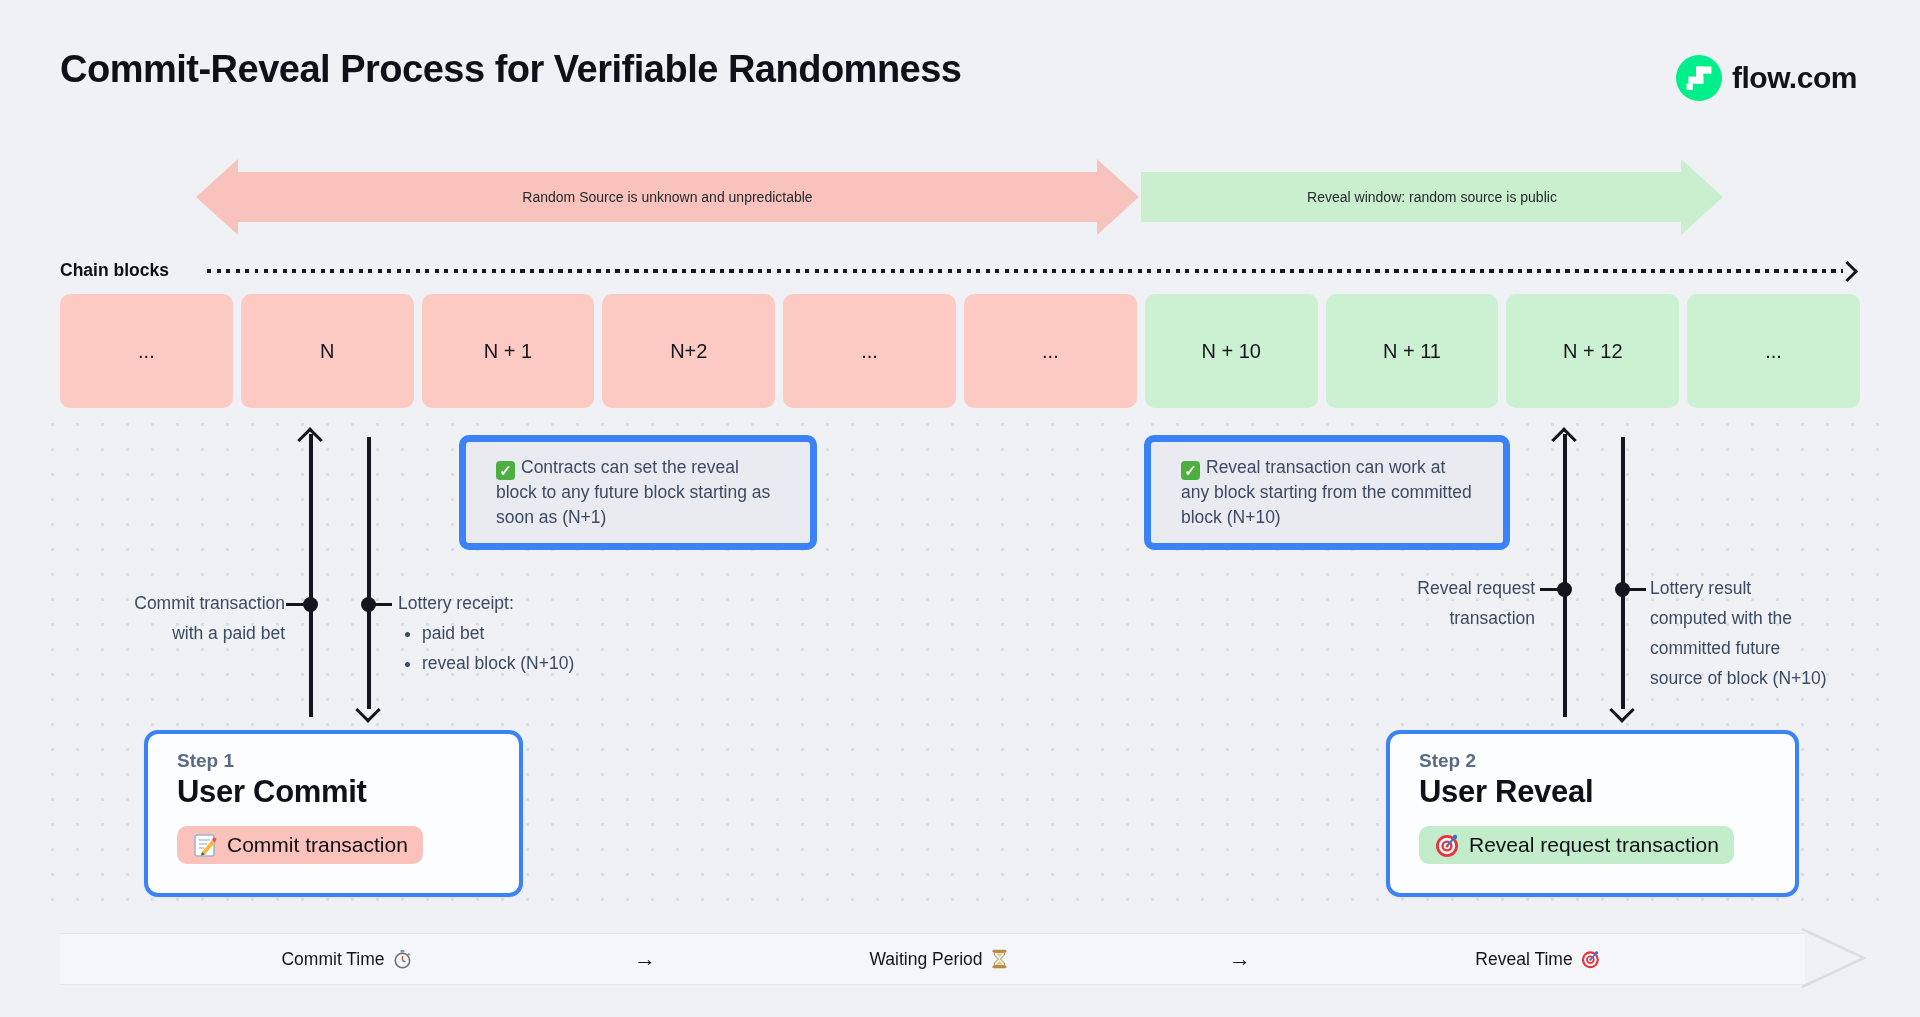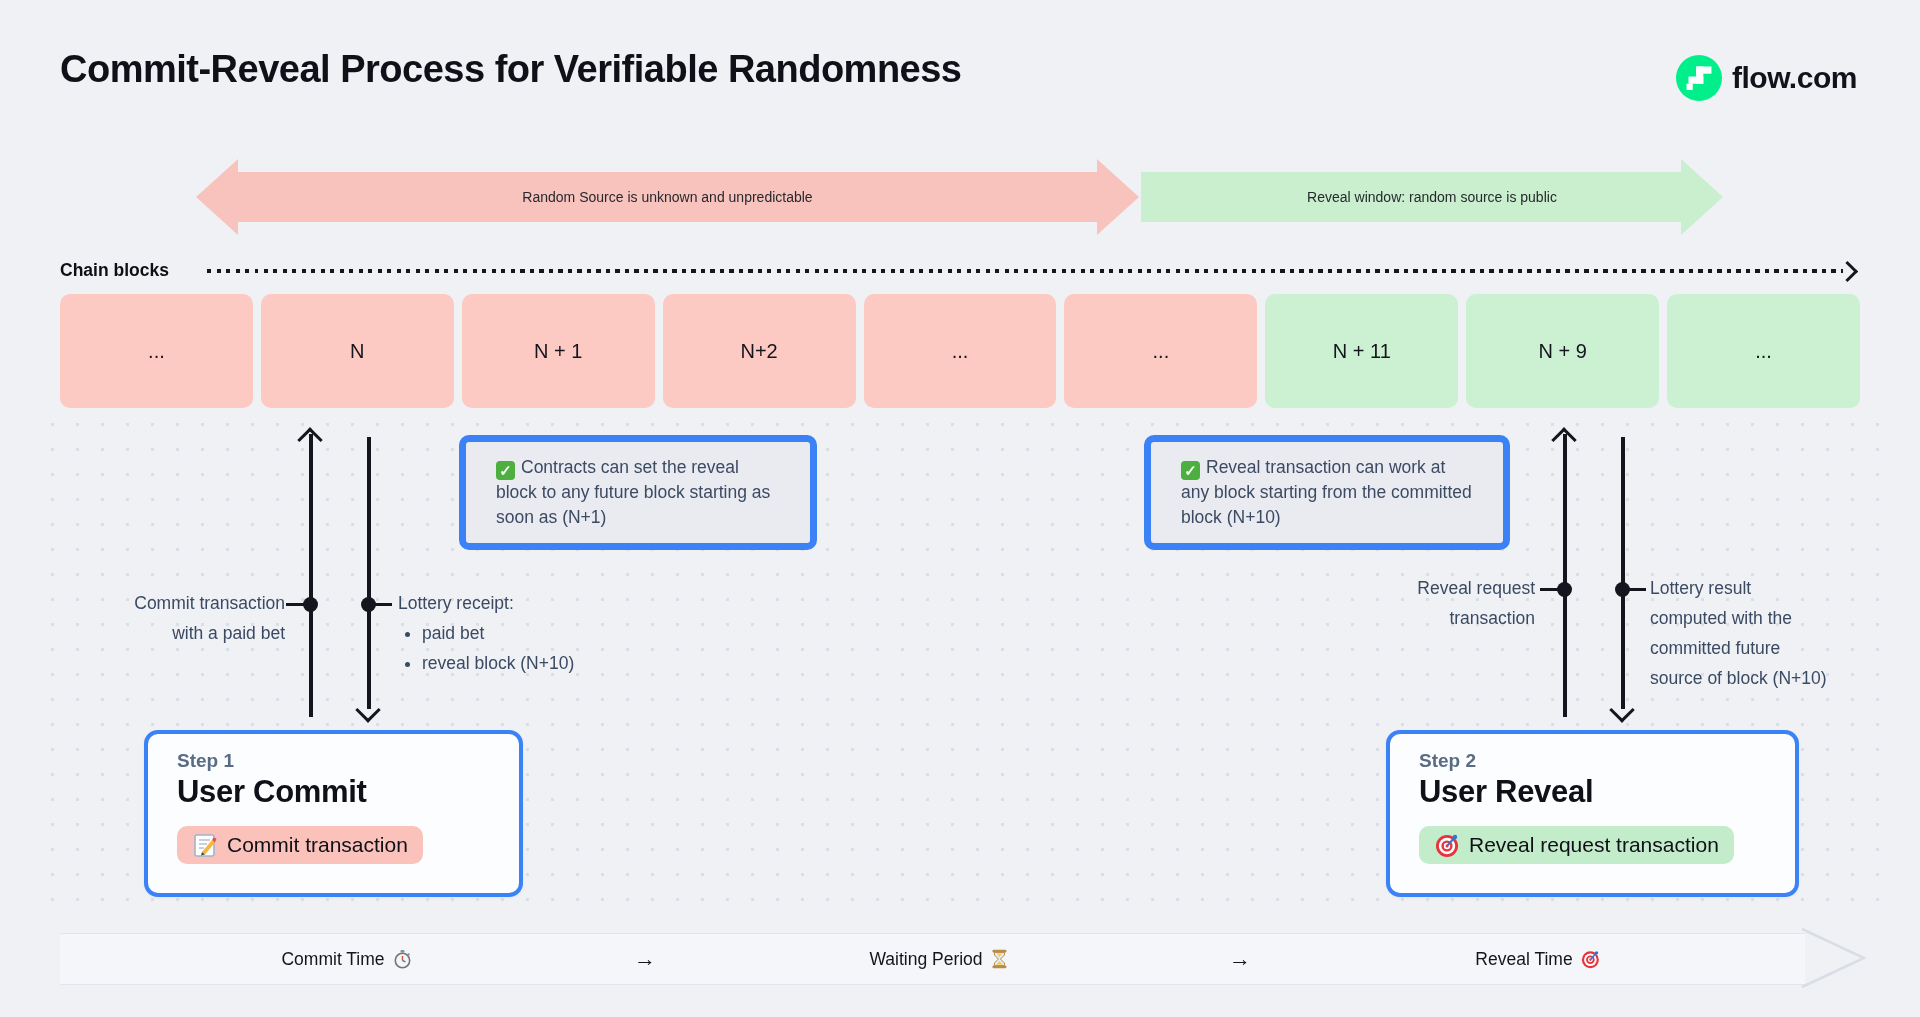--- a/index.html
+++ b/index.html
@@ -116,22 +116,23 @@
   <div class="abs dotline"></div>
   <div class="abs dotline-chev"></div>
 
   <div class="abs blocks-row">
     <div class="block commit">...</div>
     <div class="block commit">N</div>
     <div class="block commit">N + 1</div>
     <div class="block commit">N+2</div>
     <div class="block commit">...</div>
     <div class="block commit">...</div>
+    <div class="block reveal">N + 10</div>
     <div class="block reveal">N + 11</div>
-    <div class="block reveal">N + 9</div>
+    <div class="block reveal">N + 12</div>
     <div class="block reveal">...</div>
   </div>
 
   <div class="abs note note-commit">
     <span class="check">✓</span><span>Contracts can set the reveal block to any future block starting as soon as (N+1)</span>
   </div>
   <div class="abs note note-reveal">
     <span class="check">✓</span><span>Reveal transaction can work at any block starting from the committed block (N+10)</span>
   </div>
 

